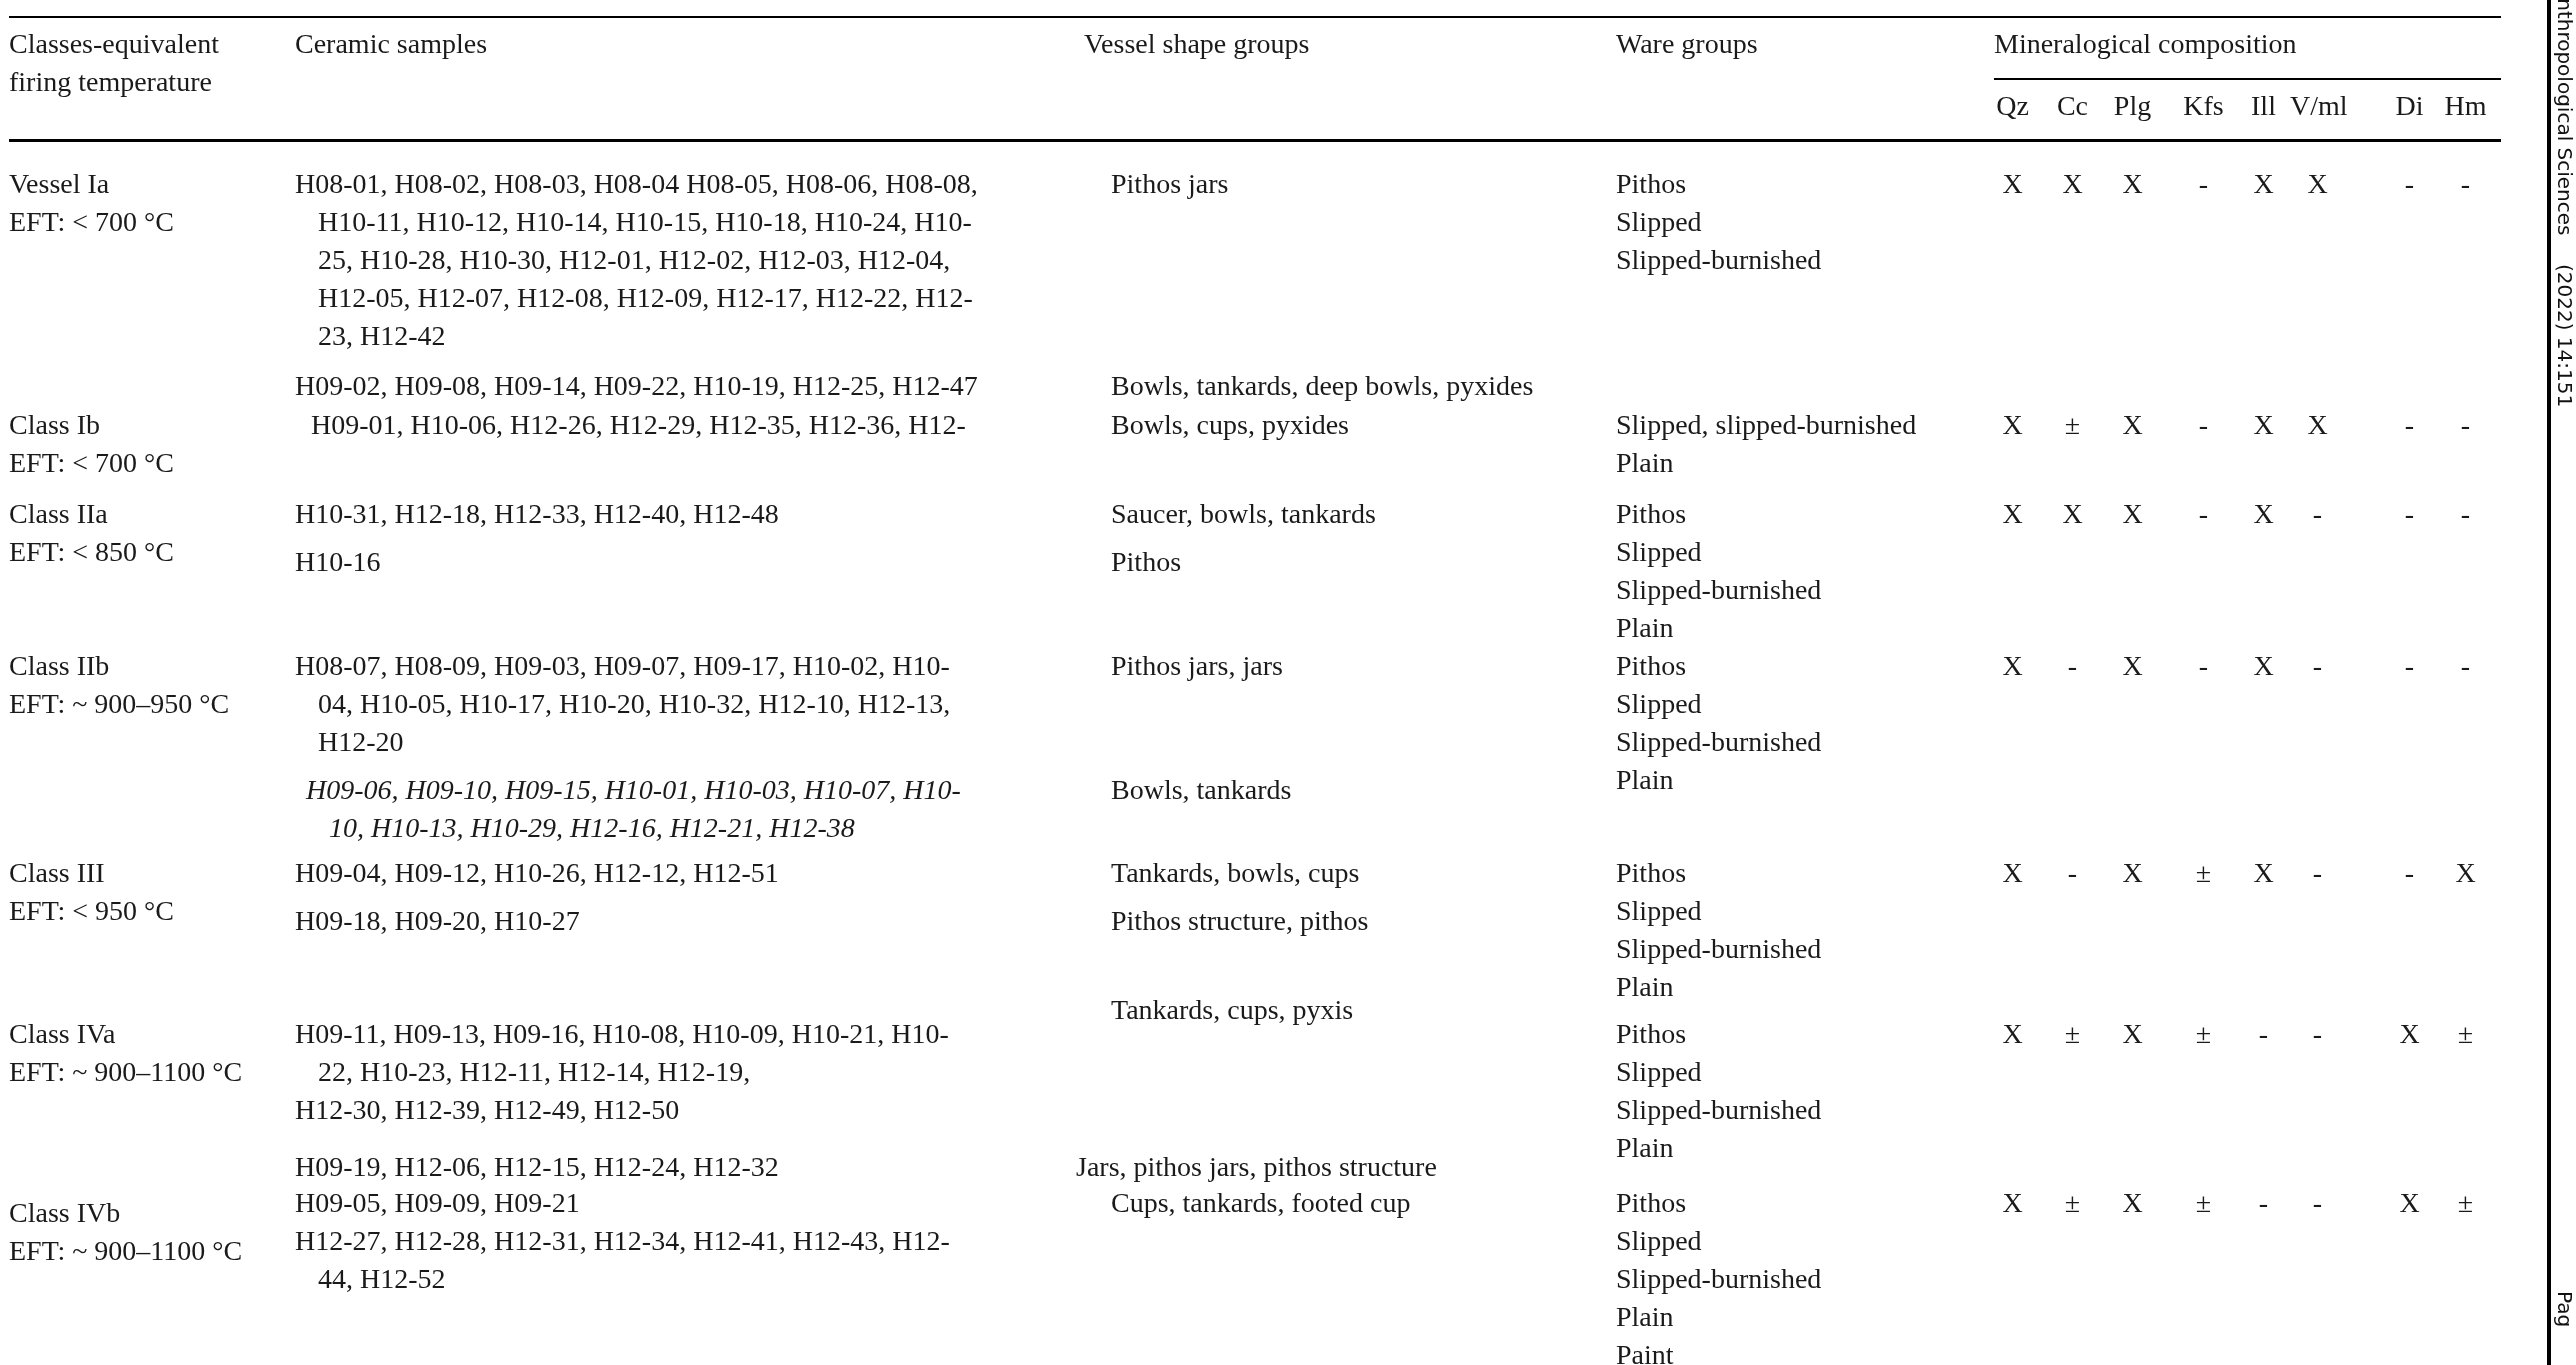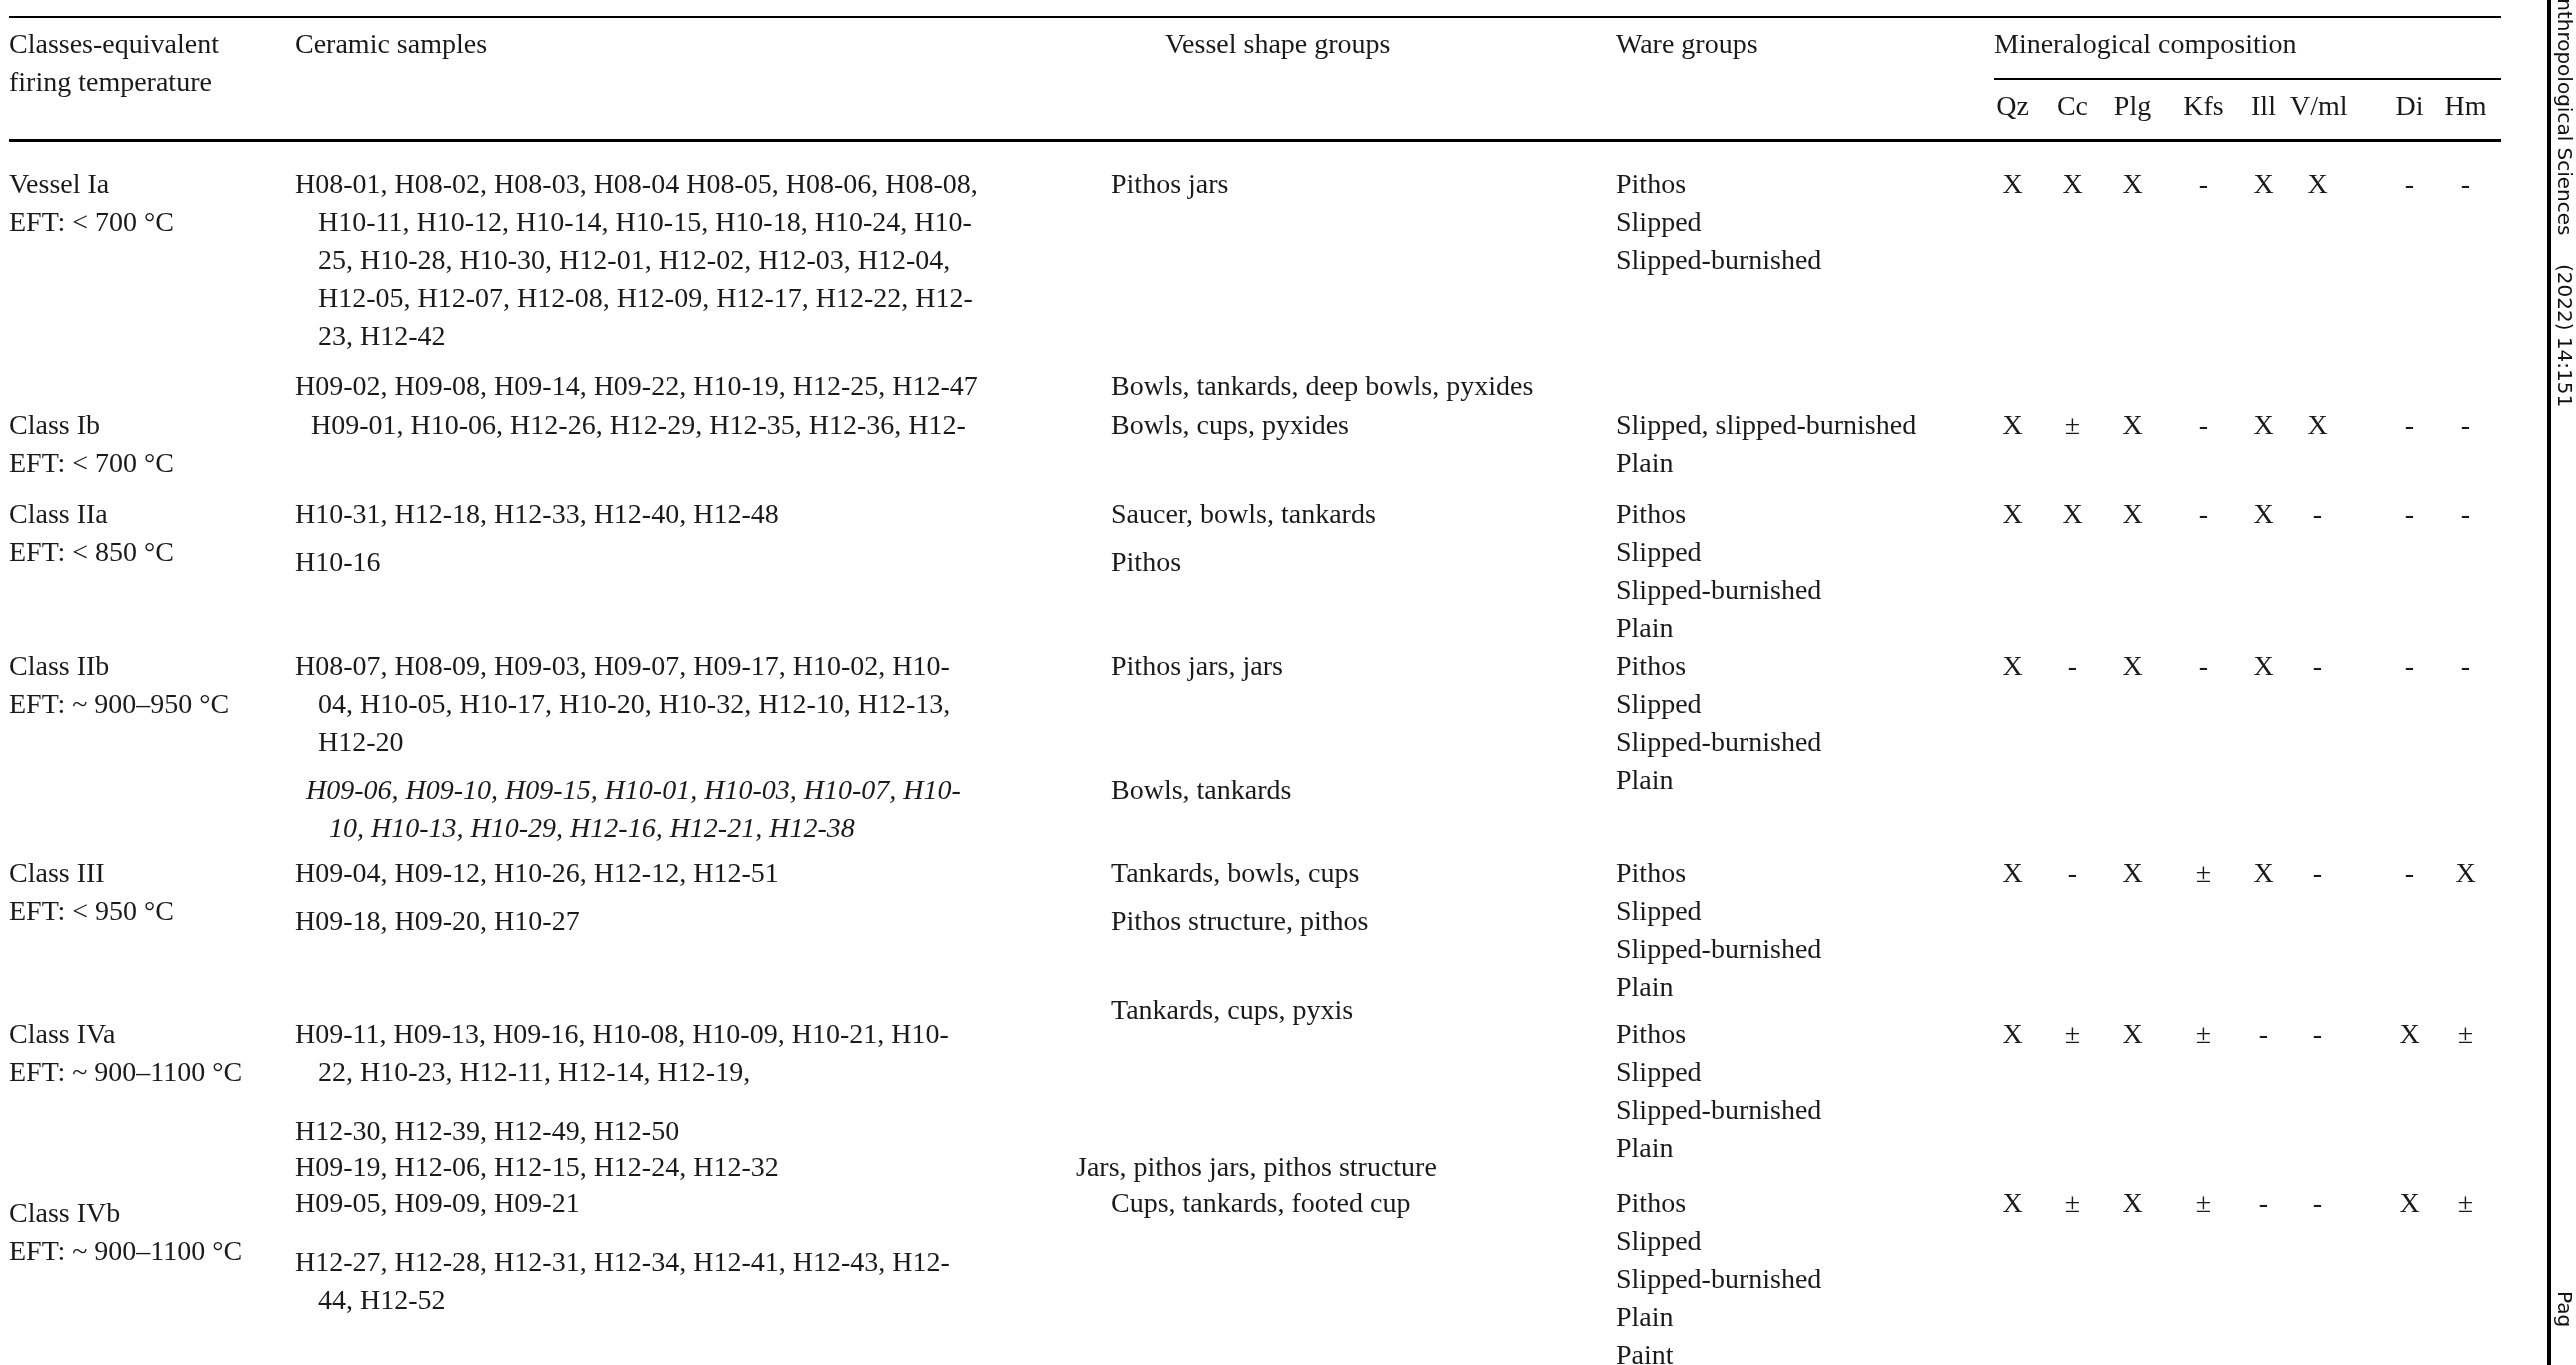--- a/index.html
+++ b/index.html
@@ -6,21 +6,21 @@
   body {
     width: 2576px; height: 1365px; position: relative; overflow: hidden;
     font-family: "Liberation Serif", "DejaVu Serif", serif;
     color: #1a1a1a; font-size: 28px; line-height: 38px;
   }
   .rule { position: absolute; background: #000; }
   .abs { position: absolute; white-space: nowrap; }
   .cell { position: absolute; }
   .cell .line { display: block; white-space: nowrap; }
   .samples .line + .line { padding-left: 23px; }
-  .samples .line.noindent { padding-left: 0; margin-top: 21px; }
+  .samples .line.noindent { padding-left: 0; }
   .min { position: absolute; width: 55px; margin-left: -27px; text-align: center; }
   .margin-text {
     position: absolute; left: 2552px; top: 0; width: 1365px; height: 23.6px;
     transform-origin: 0 0; transform: translate(23.6px, 0) rotate(90deg);
     font-family: "DejaVu Sans", sans-serif; font-size: 20px; line-height: 23.6px;
     color: #111; white-space: nowrap;
   }
   .margin-text span { position: absolute; top: 0; }
 </style>
 </head>
@@ -29,21 +29,21 @@
 <div class="rule" style="left:9px; top:15.5px; width:2492px; height:2.7px;"></div>
 <div class="rule" style="left:1994px; top:78px; width:507px; height:1.8px;"></div>
 <div class="rule" style="left:9px; top:139px; width:2492px; height:2.7px;"></div>
 <div class="rule" style="left:2547px; top:0; width:3.6px; height:1365px;"></div>
 
 <div class="cell" style="left:9px; top:24.5px;">
   <span class="line">Classes-equivalent</span>
   <span class="line">firing temperature</span>
 </div>
 <div class="abs" style="left:295px; top:24.5px;">Ceramic samples</div>
-<div class="abs" style="left:1165px; top:24.5px;">Vessel shape groups</div>
+<div class="abs" style="left:1084px; top:24.5px;">Vessel shape groups</div>
 <div class="abs" style="left:1616px; top:24.5px;">Ware groups</div>
 <div class="abs" style="left:1994px; top:24.5px;">Mineralogical composition</div>
 
 <div>
   <span class="min" style="left:2012px; top:87px;">Qz</span>
   <span class="min" style="left:2072px; top:87px;">Cc</span>
   <span class="min" style="left:2132px; top:87px;">Plg</span>
   <span class="min" style="left:2203px; top:87px;">Kfs</span>
   <span class="min" style="left:2263px; top:87px;">Ill</span>
   <span class="min" style="left:2317px; top:87px;">V/ml</span>

